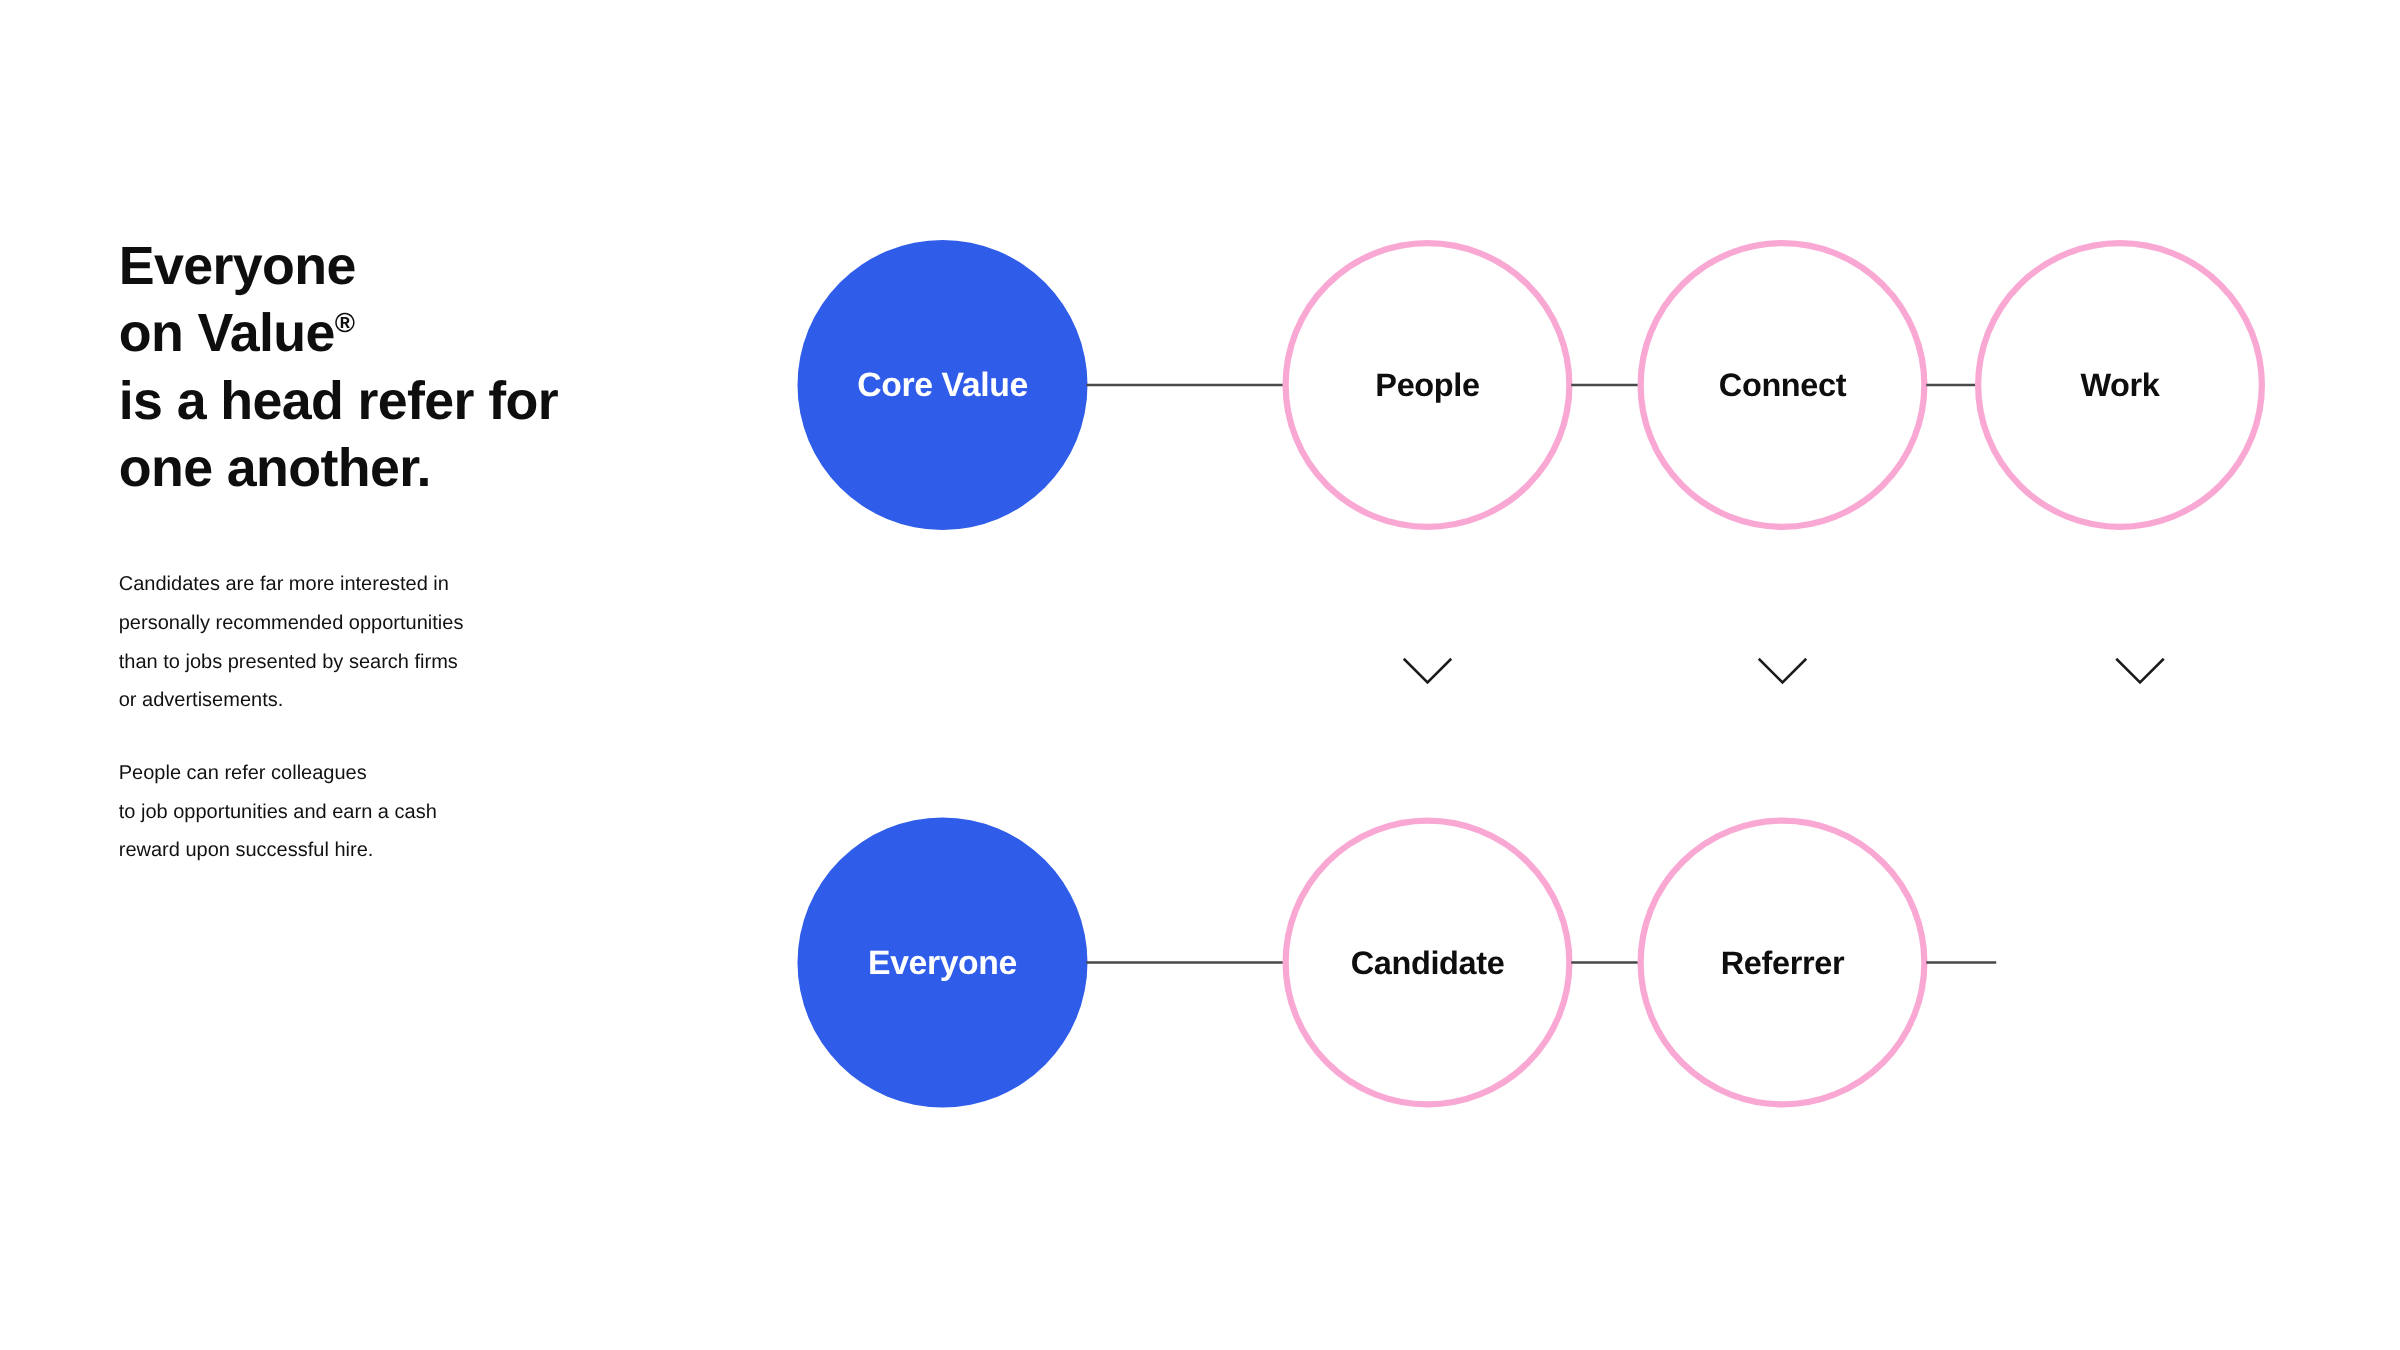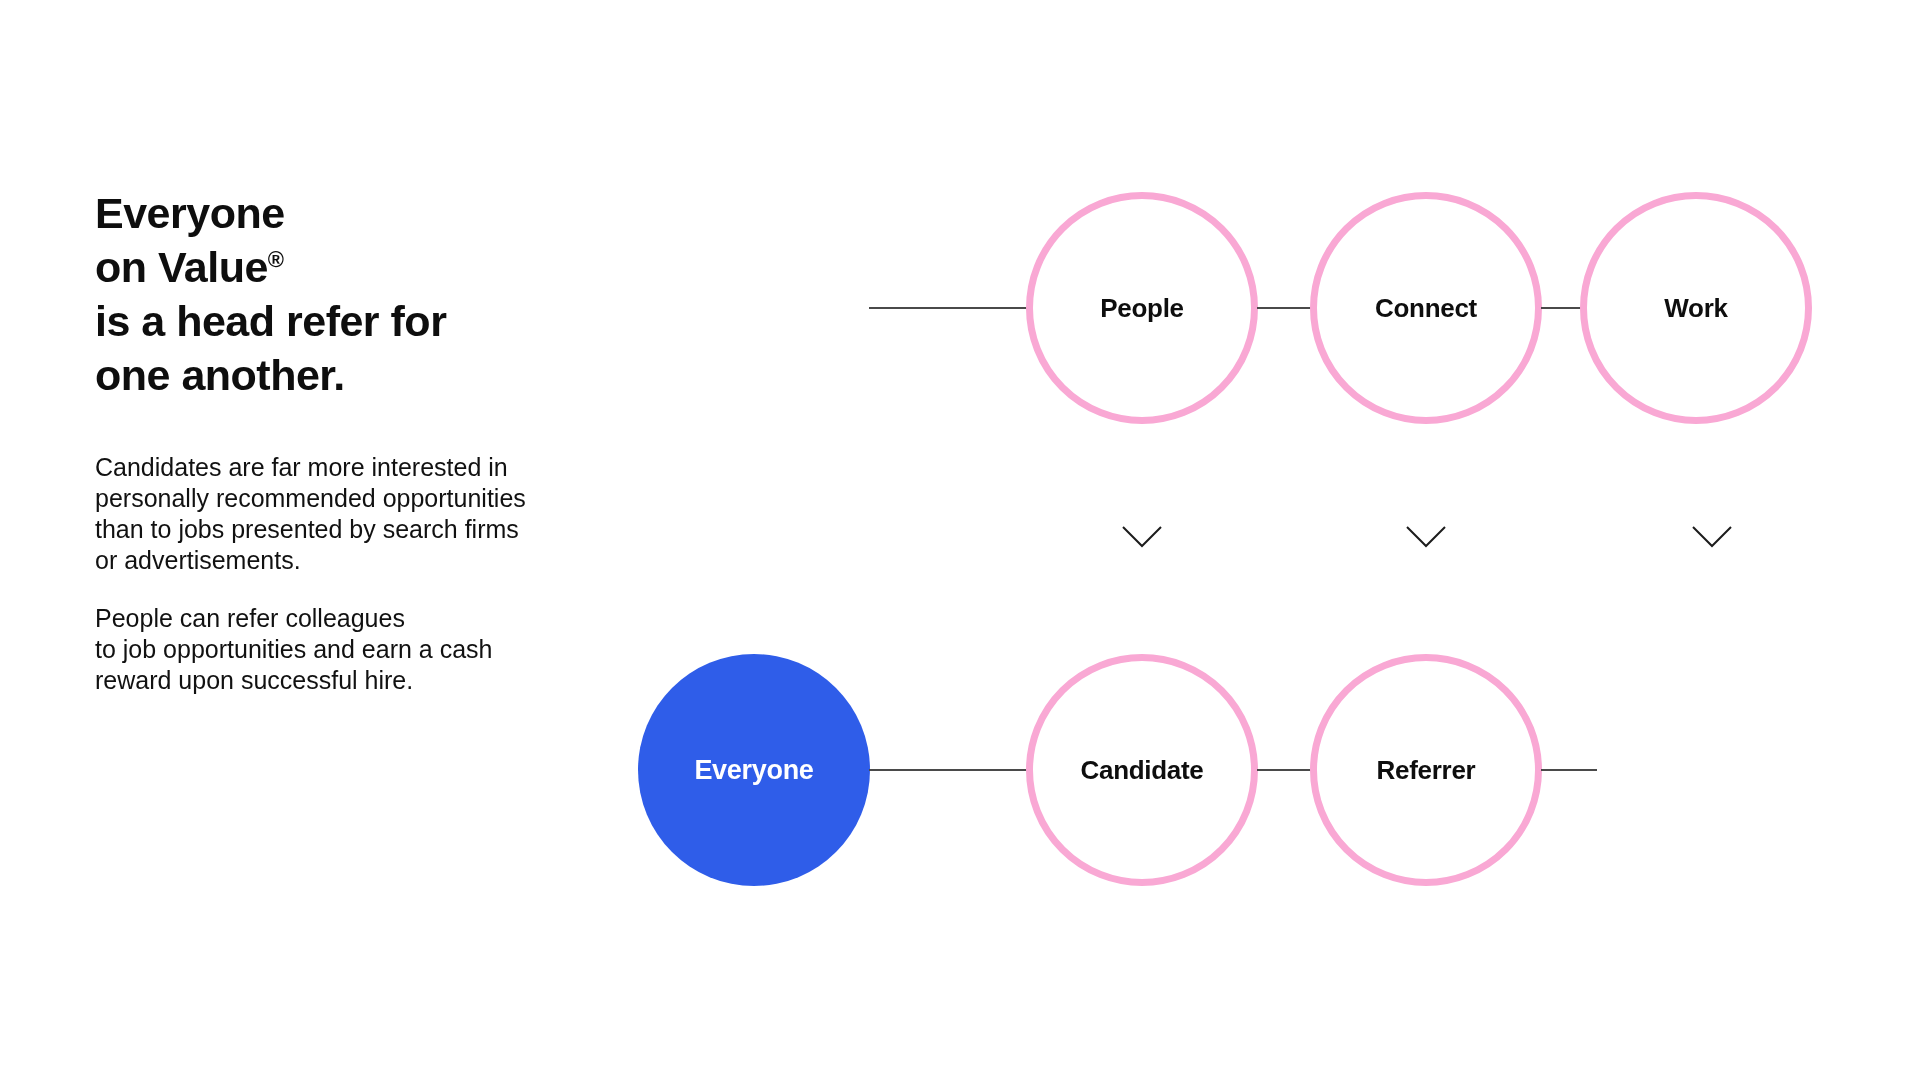--- a/index.html
+++ b/index.html
@@ -32,39 +32,39 @@
     letter-spacing: -0.5px;
     color: #0e0e0e;
   }
   .intro h1 sup {
     font-size: 22px;
     vertical-align: super;
     line-height: 0;
   }
   .intro p {
     margin: 0 0 27px 0;
-    font-size: 25px;
+    font-size: 16px;
     line-height: 31px;
     font-weight: 400;
     color: #111111;
     white-space: pre-line;
   }
 
   
   .diagram {
     position: absolute;
     inset: 0;
   }
   .circle {
     position: absolute;
     width: 232px;
     height: 232px;
     border-radius: 50%;
     background: #ffffff;
-    border: 7px solid #f9a8d4;
+    border: 5px solid #f9a8d4;
     display: flex;
     align-items: center;
     justify-content: center;
     box-sizing: border-box;
   }
   .circle .label {
     font-size: 26px;
     font-weight: 700;
     letter-spacing: -0.3px;
     color: #0e0e0e;
@@ -113,20 +113,23 @@
 personally recommended opportunities
 than to jobs presented by search firms
 or advertisements.</p>
     <p>People can refer colleagues
 to job opportunities and earn a cash
 reward upon successful hire.</p>
   </section>
 
   <div class="diagram">
 
+    <div class="circle filled r1 col-lead" style="background-color: rgb(47, 93, 233);">
+      <span class="label">Core Value</span>
+    </div>
     <div class="connector c-r1" style="left:869px; width:158px;"></div>
     <div class="circle r1 col-1">
       <span class="label">People</span>
     </div>
     <div class="connector c-r1" style="left:1257px; width:54px;"></div>
     <div class="circle r1 col-2">
       <span class="label">Connect</span>
     </div>
     <div class="connector c-r1" style="left:1541px; width:56px;"></div>
     <div class="circle r1 col-3">

